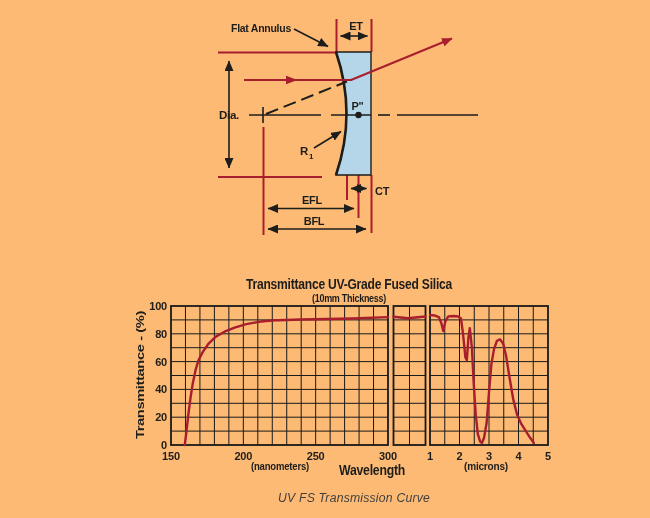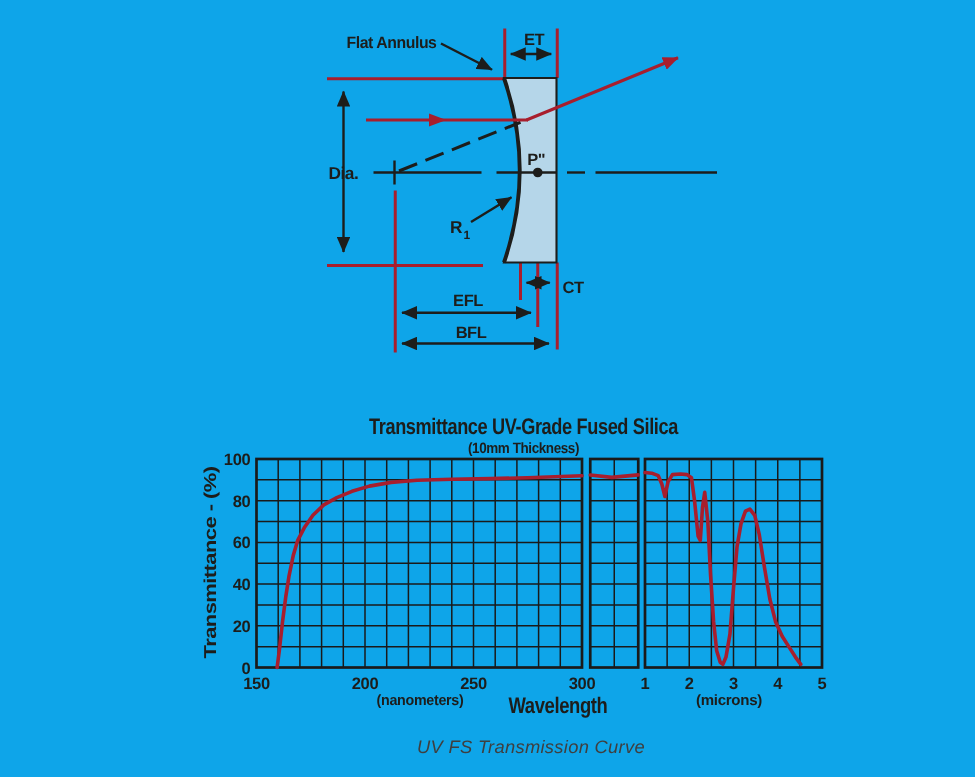--- a/index.html
+++ b/index.html
@@ -1,16 +1,16 @@
 <!DOCTYPE html>
 <html style="--red: #a81e2d; --lens: #b5d6e9; --ink: #1d1d1b;"><head>
 <meta charset="utf-8">
 <style>
   html,body{margin:0;padding:0;background:#ffffff;}
-  .stage{position:relative;width:650px;height:518px;background:#0ea5e9;overflow:hidden;
+  .stage{position:relative;width:650px;height:518px;background:#fdba74;overflow:hidden;
          font-family:"Liberation Sans",sans-serif;}
   svg{position:absolute;left:0;top:0;}
   text{fill:#1d1d1b;}
   .lbl{font-family:"Liberation Sans",sans-serif;font-weight:bold;letter-spacing:-0.3px;}
   .lbl-sm{font-family:"Liberation Sans",sans-serif;font-weight:bold;letter-spacing:-0.2px;}
   .caption{font-family:"Liberation Sans",sans-serif;font-style:italic;fill:#3f3f3f;letter-spacing:0.2px;}
   .gridline{stroke:#1a1a1a;stroke-width:1;}
   .gridborder{fill:none;stroke:#1a1a1a;stroke-width:1.8;}
   .curve{fill:none;stroke:var(--red);stroke-width:2.4;stroke-linejoin:round;stroke-linecap:round;}
   :root{--red:#a81e2d;--lens:#b5d6e9;--ink:#1d1d1b;}

